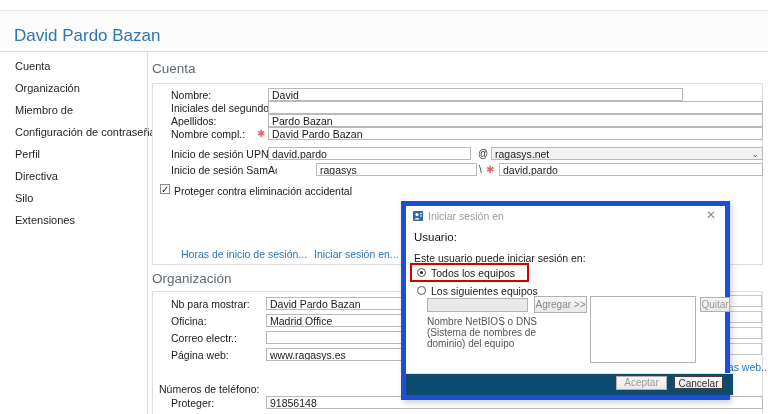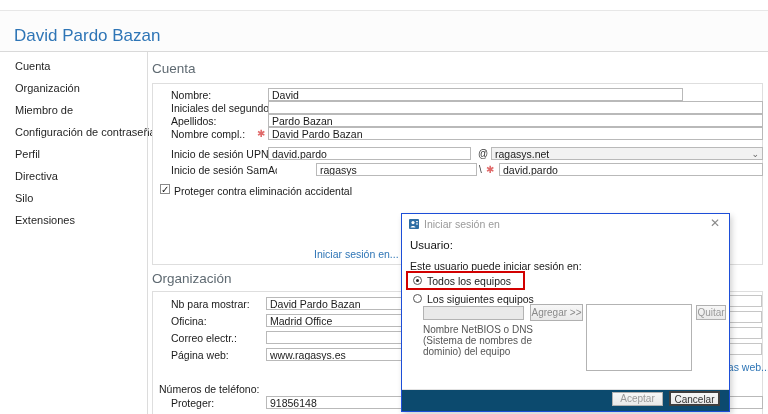--- a/index.html
+++ b/index.html
@@ -33,21 +33,21 @@
   .combo .chev { position:absolute; right:3px; top:0px; font-size:9px; color:#666; }
 
   .chk { position:absolute; width:10px; height:10px; border:1px solid #8a8a8a; background:#fff;
          font-size:10px; line-height:9px; text-align:center; color:#1a1a1a; }
   .chk-lbl { position:absolute; font-size:10.5px; color:#1a1a1a; }
 
   .link { position:absolute; font-size:10.5px; color:#2e75b6; cursor:pointer; white-space:nowrap; }
 
   
   .dialog { position:absolute; left:401px; top:201px; width:329px; height:199px;
-            background:#fff; border:1px solid #1d4ed8; box-shadow:2px 3px 6px rgba(0,0,0,.18);margin-top:12px; }
+            background:#fff; border:5px solid #1d4ed8; box-shadow:2px 3px 6px rgba(0,0,0,.18); }
   .dlg-icon { position:absolute; left:7px; top:5px; width:10px; height:10px; }
   .dlg-title { position:absolute; left:22px; top:4px; font-size:10.5px; color:#9a9a9a; }
   .dlg-close { position:absolute; right:9px; top:3px; font-size:12px; color:#8a8a8a; cursor:pointer; line-height:12px; }
   .dlg-usuario { position:absolute; left:8px; top:25px; font-size:11.5px; color:#111;text-align:center; }
   .dlg-sub { position:absolute; left:8px; top:46px; font-size:10.5px; color:#1a1a1a; }
   .radio-row { position:absolute; left:11px; height:12px; }
   .radio { position:absolute; left:0; top:1px; width:9px; height:9px; border:1px solid #555;
            border-radius:50%; background:#fff; }
   .radio.sel::after { content:""; position:absolute; left:2px; top:2px; width:3px; height:3px;
                       border-radius:50%; background:#222; }
@@ -126,20 +126,21 @@
     </div>
     <div class="row" style="top:79px">
       <span class="lbl">Inicio de sesión SamAccou...</span>
       <input class="tbox" style="left: 109px; width: 161px; margin-left: 48px;" value="ragasys">
       <span style="position:absolute; left:320px; top:1px; font-size:10px; color:#333">\</span>
       <span class="req" style="position:absolute; left:327px; top:1px">✱</span>
       <input class="tbox" style="left: 340px; width: 264px;" value="david.pardo">
     </div>
     <div class="chk" style="left:7px; top:100px"><span>✓</span></div>
     <div class="chk-lbl" style="left:21px; top:101px">Proteger contra eliminación accidental</div>
+    <div class="link" style="left:28px; top:164px">Horas de inicio de sesión...</div>
     <div class="link" style="left:161px; top:164px">Iniciar sesión en...</div>
   </div>
 
   <div class="section-header" style="left:152px; top:271px">Organización</div>
 
   <div class="groupbox" style="top:291px; height:123px; border-bottom:none">
     <div class="row" style="top:5px">
       <span class="lbl">Nb para mostrar:</span>
       <input class="tbox" style="left: 107px; width: 200px;" value="David Pardo Bazan">
     </div>

